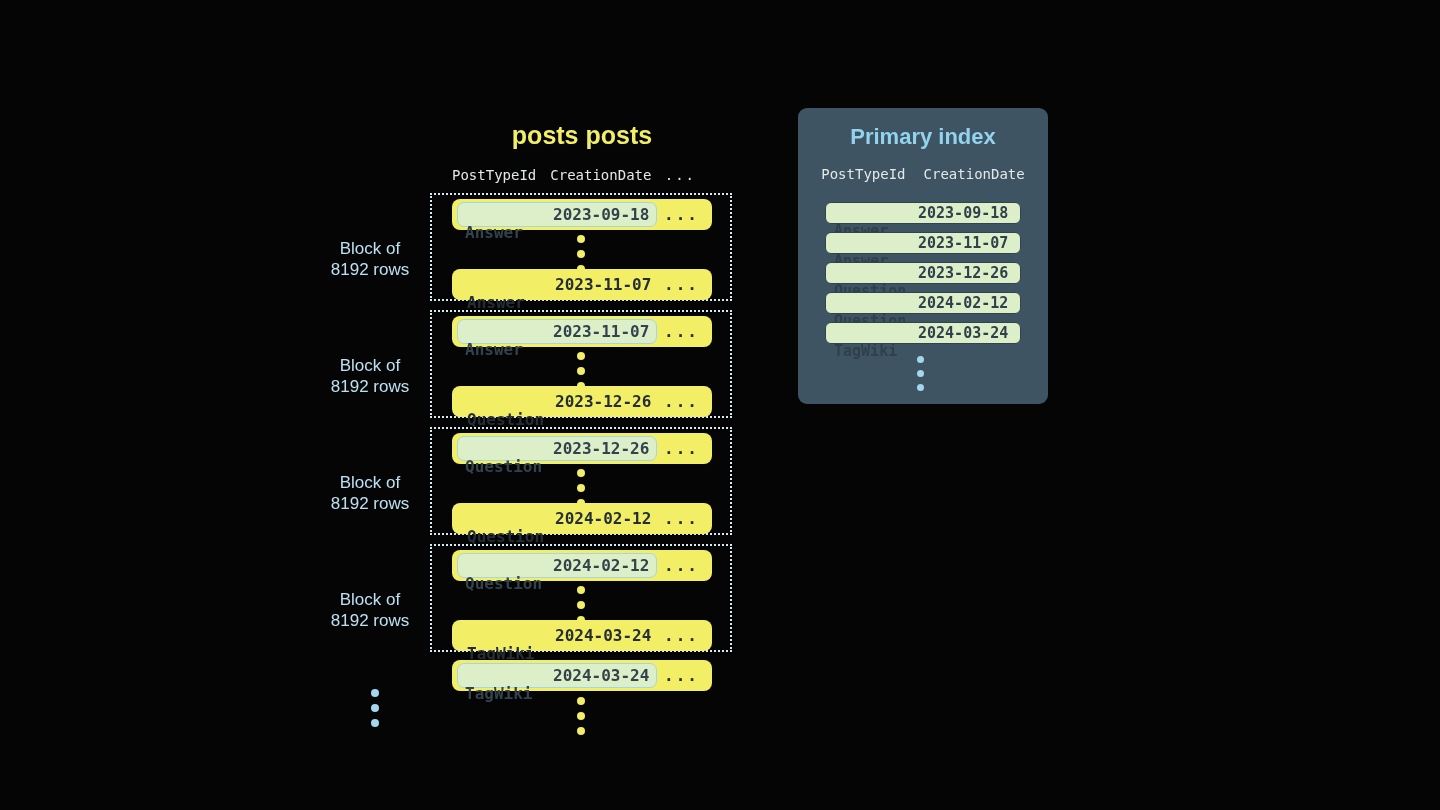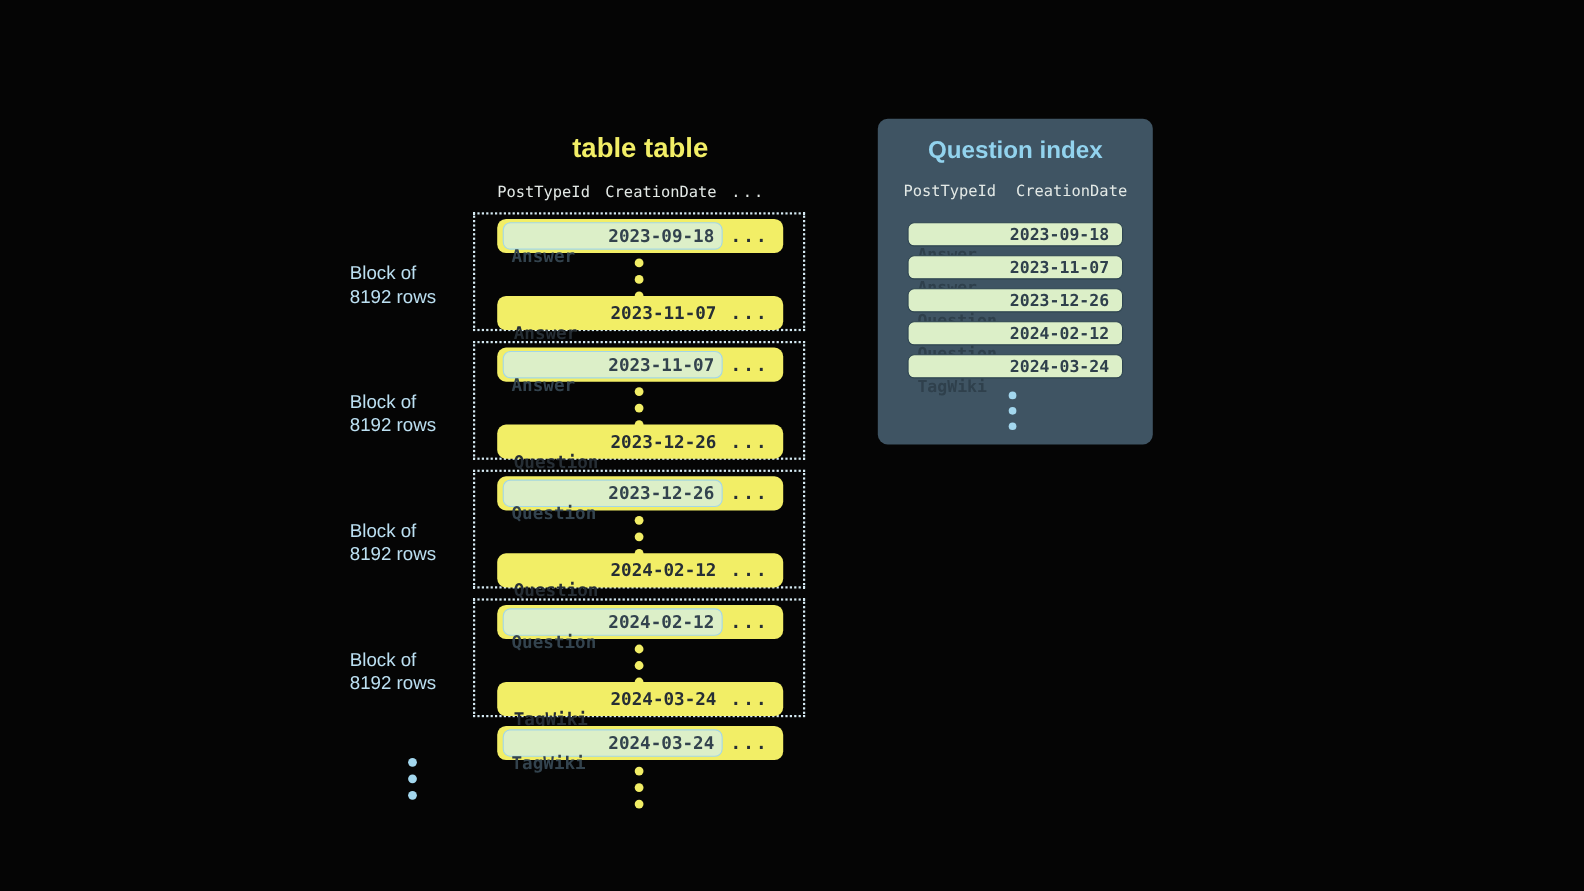--- a/index.html
+++ b/index.html
@@ -45,21 +45,21 @@
   .rtype { display:inline-block; width:88px;margin-top:35px; }
   .rmore { margin-left:auto; padding-right:13px; letter-spacing:2px; }
 
   .vdots { position:absolute; display:flex; flex-direction:column; gap:7px; }
   .vdots i { width:8px; height:8px; border-radius:50%; display:block; }
   .ydots i { background:var(--color-yellow, #F2EE66); }
   .bdots i { background:var(--color-blue_dot, #A3D7EE); }
   .block .rowdots { left:145px; top:40px; }
 
   .block-label {
-    position:absolute; left:318px; width:104px; 
+    position:absolute; left:318px; width:104px; text-align:center;
     font-size:17px; line-height:21px; color:var(--color-label_text, #BCE0F2);
   }
   .row.overflow { left:452px; top:660px; }
   .stage > .ydots.tail { left:577px; top:697px; }
   .stage > .bdots.more-blocks { left:371px; top:689px; }
 
   
   .panel {
     position:absolute; left:798px; top:108px; width:250px; height:296px;
     background:var(--color-panel_bg, #3F5463); border-radius:9px;
@@ -87,21 +87,21 @@
   }
   .irow .rtype { width:84px; }
   .panel .bdots { left:119px; top:248px; }
   .panel .bdots i { width:7px; height:7px; }
 </style>
 </head>
 <body>
 
 <div class="stage">
 
-  <div class="pt-title">table table</div>
+  <div class="pt-title">posts posts</div>
   <div class="pt-header">
     <span class="col1">PostTypeId</span>
     <span class="col2">CreationDate</span>
     <span class="col3">...</span>
   </div>
 
   <div class="block" style="top:193px">
     <div class="row hl">
       <span class="pill">
         <span class="rtype">Answer</span>
@@ -209,21 +209,21 @@
       <i></i>
       <i></i>
     </div>
   <div class="vdots bdots more-blocks">
       <i></i>
       <i></i>
       <i></i>
     </div>
 
   <div class="panel">
-    <div class="panel-title">Question index</div>
+    <div class="panel-title">Primary index</div>
     <div class="panel-header">
       <span>PostTypeId</span>
       <span>CreationDate</span>
     </div>
     <div class="index-rows">
       <div class="irow">
         <span class="rtype">Answer</span>
         <span class="rdate">2023-09-18</span>
       </div>
       <div class="irow">

